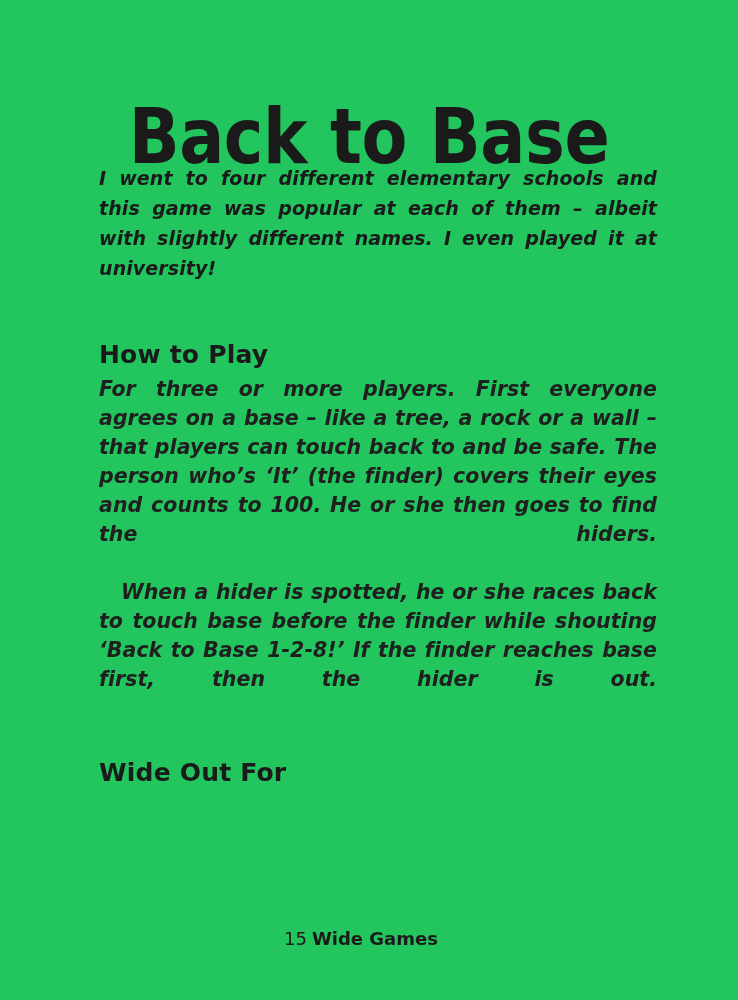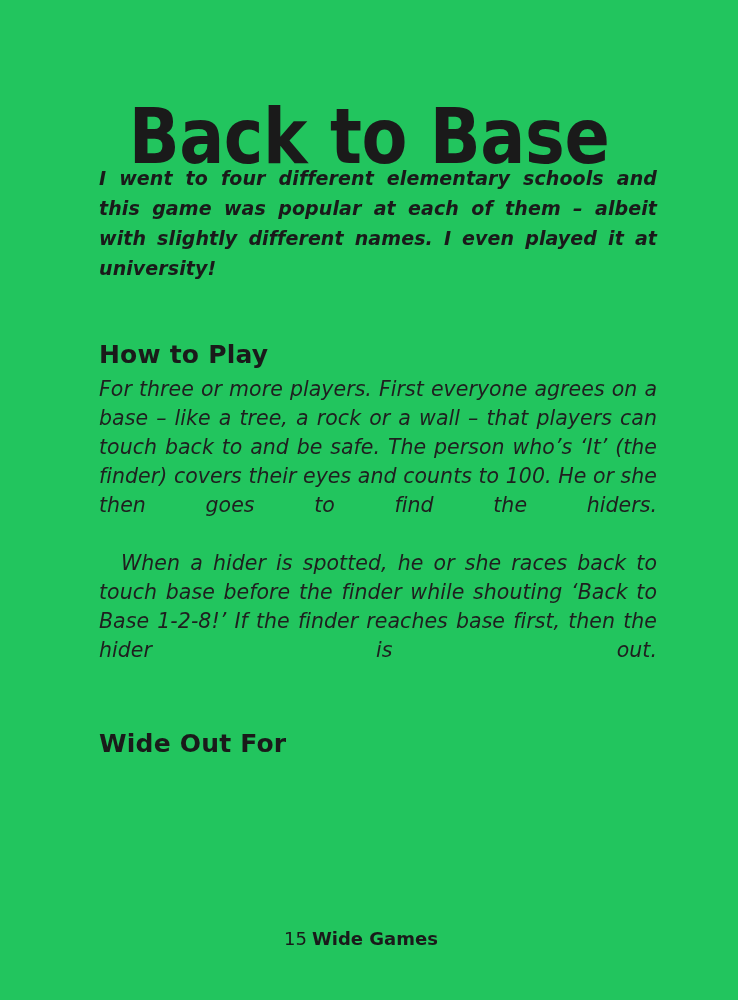--- a/index.html
+++ b/index.html
@@ -76,21 +76,21 @@
     letter-spacing: 0.2px;
     color: #1a1a1a;
   }
 
   .section-block { margin-bottom: 0; }
   .section-gap   { height: 34px; }
 
   
   .body-para {
     font-family: "DejaVu Sans", "Liberation Sans", sans-serif;
-    font-weight: 400;
+    font-weight: 700;
     font-style: italic;
     font-size: 20.5px;
     line-height: 29px;
     text-align: justify;
     text-justify: inter-word;
     margin: 0;
     letter-spacing: 0.05px;
     color: #1f1f1f;
   }
   .body-para::after {

